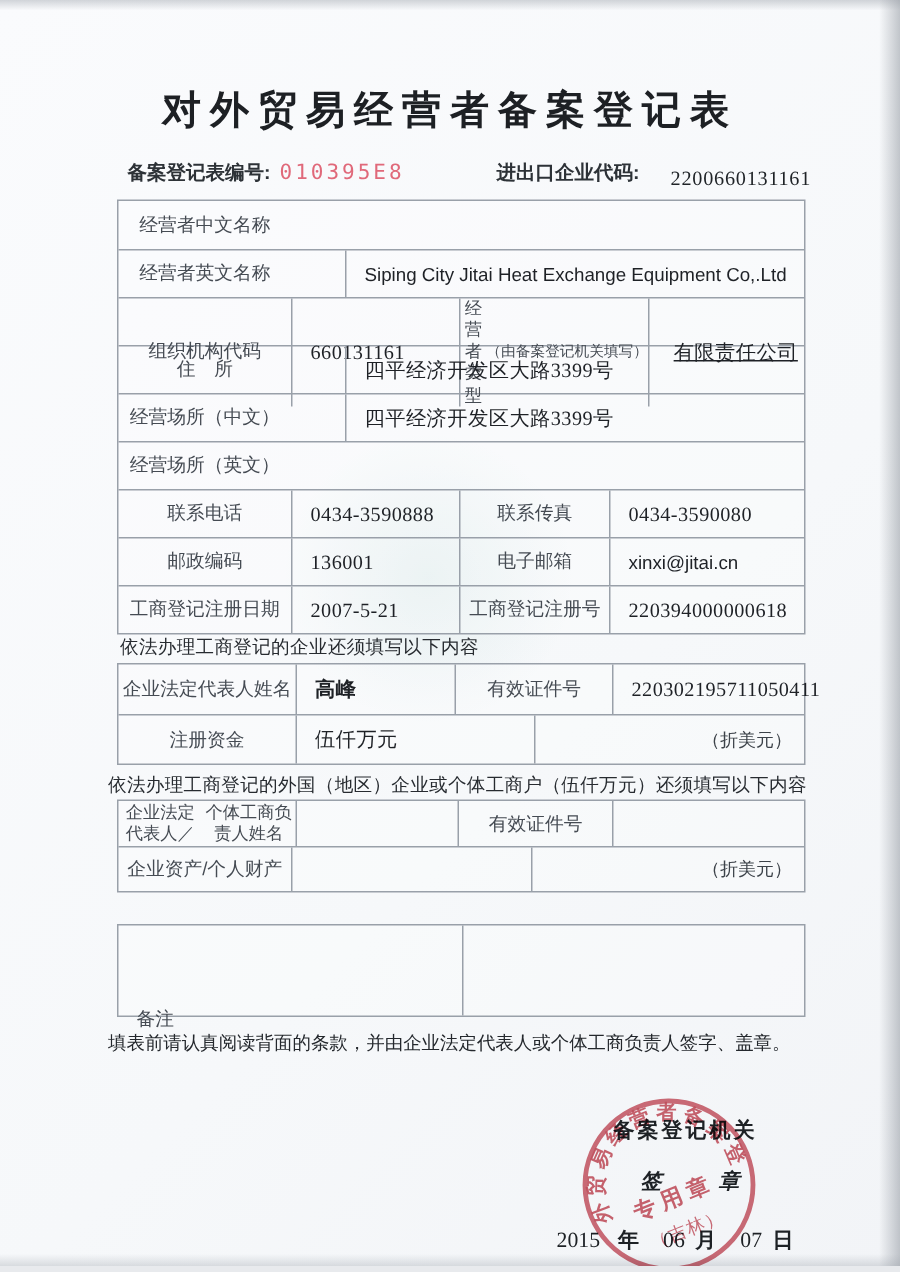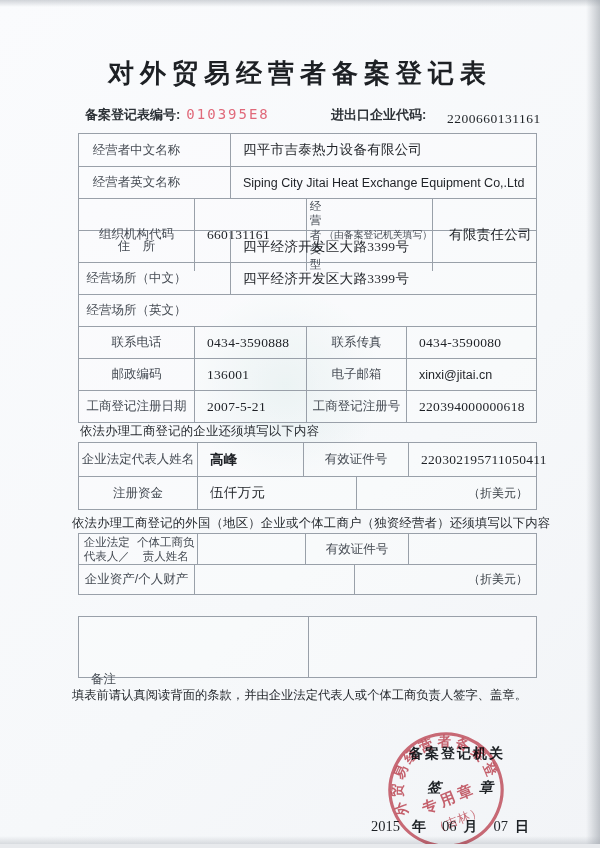--- a/index.html
+++ b/index.html
@@ -31,21 +31,21 @@
 
   .tbl{position:absolute;left:78px;width:459px;border:1px solid #99a0a9;box-sizing:border-box;background:rgba(255,255,255,.25);}
   .tr{display:grid;height:32px;box-sizing:border-box;}
   .tr + .tr{border-top:1px solid #99a0a9;}
   .cell{box-sizing:border-box;display:flex;align-items:center;min-width:0;}
   .cell + .cell{border-left:1px solid #99a0a9;}
   .th{justify-content:center;font-size:12.5px;color:#454b53;text-align:center;}
   .td{padding-left:12px;font-size:13.5px;color:#1e2126;
     font-family:"Liberation Serif","DejaVu Serif",serif;letter-spacing:.3px;}
   .td.sans{font-family:"Liberation Sans","DejaVu Sans",sans-serif;font-size:12.5px;letter-spacing:0;}
-  .td.center{justify-content:center;padding-left:12px;}
+  .td.center{justify-content:center;padding-left:12px;text-decoration:underline;}
   .th.small{justify-content:center;line-height:1.25;}
   .th.small .l1{font-size:11.5px;}
   .th.small .l2{font-size:9.8px;white-space:nowrap;}
   .note-cell{justify-content:flex-end;padding-right:8px;font-size:12px;color:#3c4249;}
 
   .g2{grid-template-columns:115px 1fr;gap:36px;}
   .g4a{grid-template-columns:115px 112px 126px 1fr;}
   .g4{grid-template-columns:115px 112px 100px 1fr;}
   .g4b{grid-template-columns:118px 106px 105px 1fr;}
   .g3{grid-template-columns:118px 159px 1fr;}
@@ -97,21 +97,20 @@
 
   <div class="meta-left">
     <span>备案登记表编号:</span><span class="reg-no">010395E8</span>
   </div>
   <div class="meta-right-label">进出口企业代码:</div>
   <div class="meta-right-value">2200660131161</div>
 
   <div class="tbl" id="main-table">
     <div class="tr g2">
       <div class="cell th">经营者中文名称</div>
-      <div class="cell td">四平市吉泰热力设备有限公司</div>
     </div>
     <div class="tr g2">
       <div class="cell th">经营者英文名称</div>
       <div class="cell td sans">Siping City Jitai Heat Exchange Equipment Co,.Ltd</div>
     </div>
     <div class="tr g4a">
       <div class="cell th">组织机构代码</div>
       <div class="cell td">660131161</div>
       <div class="cell th small">
         <span class="l1">经营者类型</span>
@@ -159,21 +158,21 @@
       <div class="cell th">有效证件号</div>
       <div class="cell td">220302195711050411</div>
     </div>
     <div class="tr g3">
       <div class="cell th">注册资金</div>
       <div class="cell td">伍仟万元</div>
       <div class="cell note-cell">（折美元）</div>
     </div>
   </div>
 
-  <div class="sec-h" id="sec-h2">依法办理工商登记的外国（地区）企业或个体工商户（独资经营者）还须填写以下内容</div>
+  <div class="sec-h" id="sec-h2">依法办理工商登记的外国（地区）企业或个体工商户（伍仟万元）还须填写以下内容</div>
 
   <div class="tbl" id="foreign-table">
     <div class="tr g4c">
       <div class="cell th small">
         <span class="l1">企业法定代表人／</span>
         <span class="l1">个体工商负责人姓名</span>
       </div>
       <div class="cell td"></div>
       <div class="cell th">有效证件号</div>
       <div class="cell td"></div>

